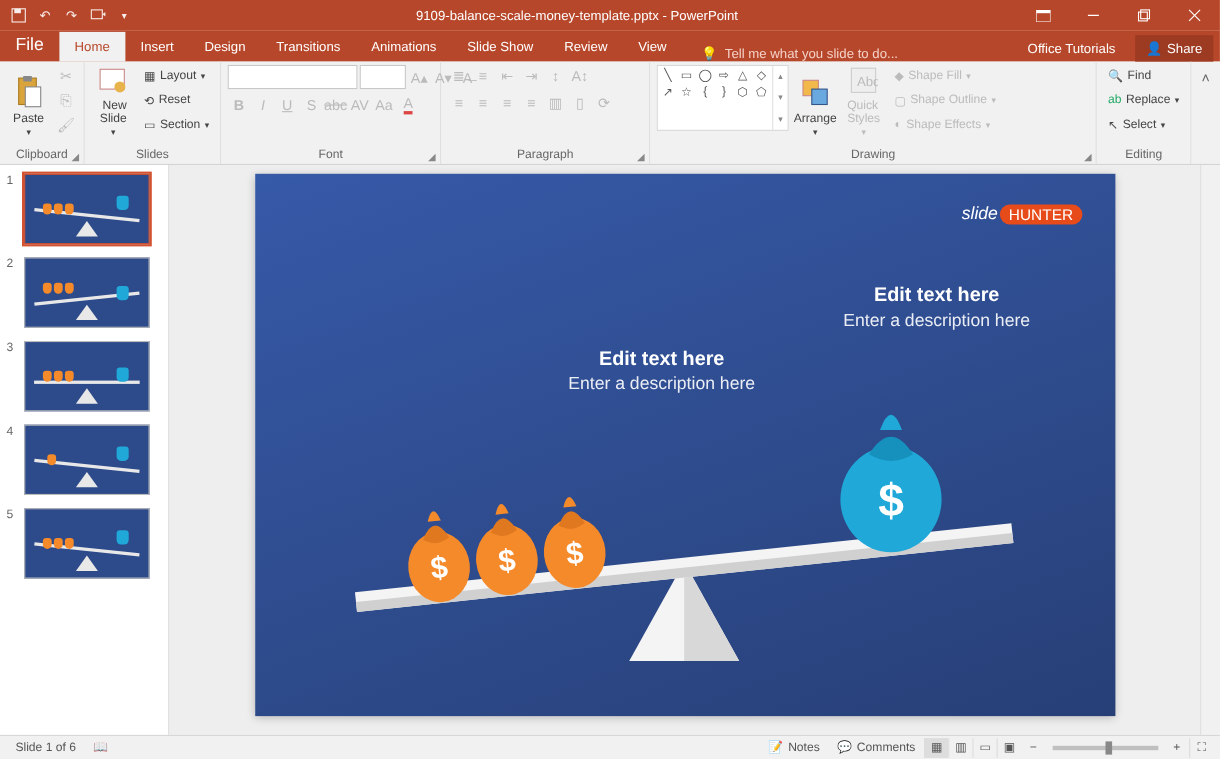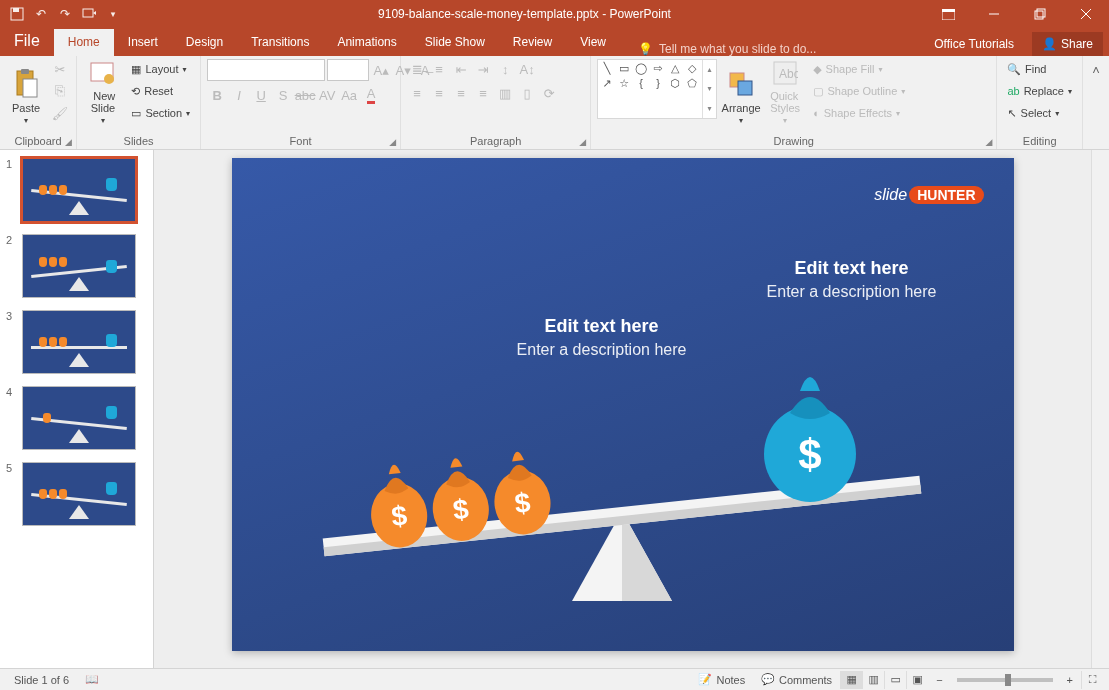--- a/index.html
+++ b/index.html
@@ -49,21 +49,21 @@
 .thumb-col { width: 154px; background: #fff; border-right: 1px solid #d4d4d4; overflow-y: auto; padding: 4px 0; }
 .thumb-wrap { display: flex; gap: 6px; padding: 4px 8px 8px 6px; }
 .thumb-num { font-size: 11px; color: #666; width: 10px; }
 .thumb { width: 114px; height: 64px; background: #2d4a8a; position: relative; border: 1px solid #bbb; }
 .thumb.sel { outline: 2px solid #D35230; outline-offset: 0; border-color: #D35230; }
 .thumb-inner { position: absolute; inset: 0; }
 .canvas-area { flex: 1; display: flex; align-items: flex-start; justify-content: center; background: #eee; padding-top: 2px; position: relative; }
 .vscroll-r { width: 18px; background: #f1f1f1; border-left: 1px solid #ddd; }
 .slide { width: 782px; height: 493px; background: linear-gradient(160deg, #3659a8 0%, #2d4a8a 60%, #273f77 100%); position: relative; box-shadow: 0 2px 8px rgba(0,0,0,.25); margin-top: 6px; overflow: hidden; }
 .logo-wrap { position: absolute; top: 28px; right: 30px; display: flex; align-items: center; gap: 2px; color: #fff; font-size: 16px; }
-.logo-hunter { background: #e84b1a; border-radius: 10px; padding: 1px 8px; font-weight: bold; font-size: 14px; position: relative; }
+.logo-hunter { background: #e84b1a; border-radius: 10px; padding: 1px 8px; font-weight: normal; font-size: 14px; position: relative; }
 .slide-txt { color: #fff; text-align: center; position: absolute; }
 .slide-txt h3 { font-size: 18px; font-weight: 600; margin-bottom: 4px; }
 .slide-txt p { font-size: 16px; opacity: .9; }
 .scale-svg { position: absolute; left: 50px; right: 50px; bottom: 30px; }
 
 
 .statusbar { height: 22px; background: #F1F1F1; border-top: 1px solid #d4d4d4; display: flex; align-items: center; font-size: 11px; color: #555; padding: 0 6px; }
 .statusbar .sp { flex: 1; }
 .sb-btn { padding: 0 8px; display: flex; align-items: center; gap: 4px; height: 22px; }
 .view-btn { width: 22px; height: 18px; display: flex; align-items: center; justify-content: center; border-left: 1px solid #ddd; }

